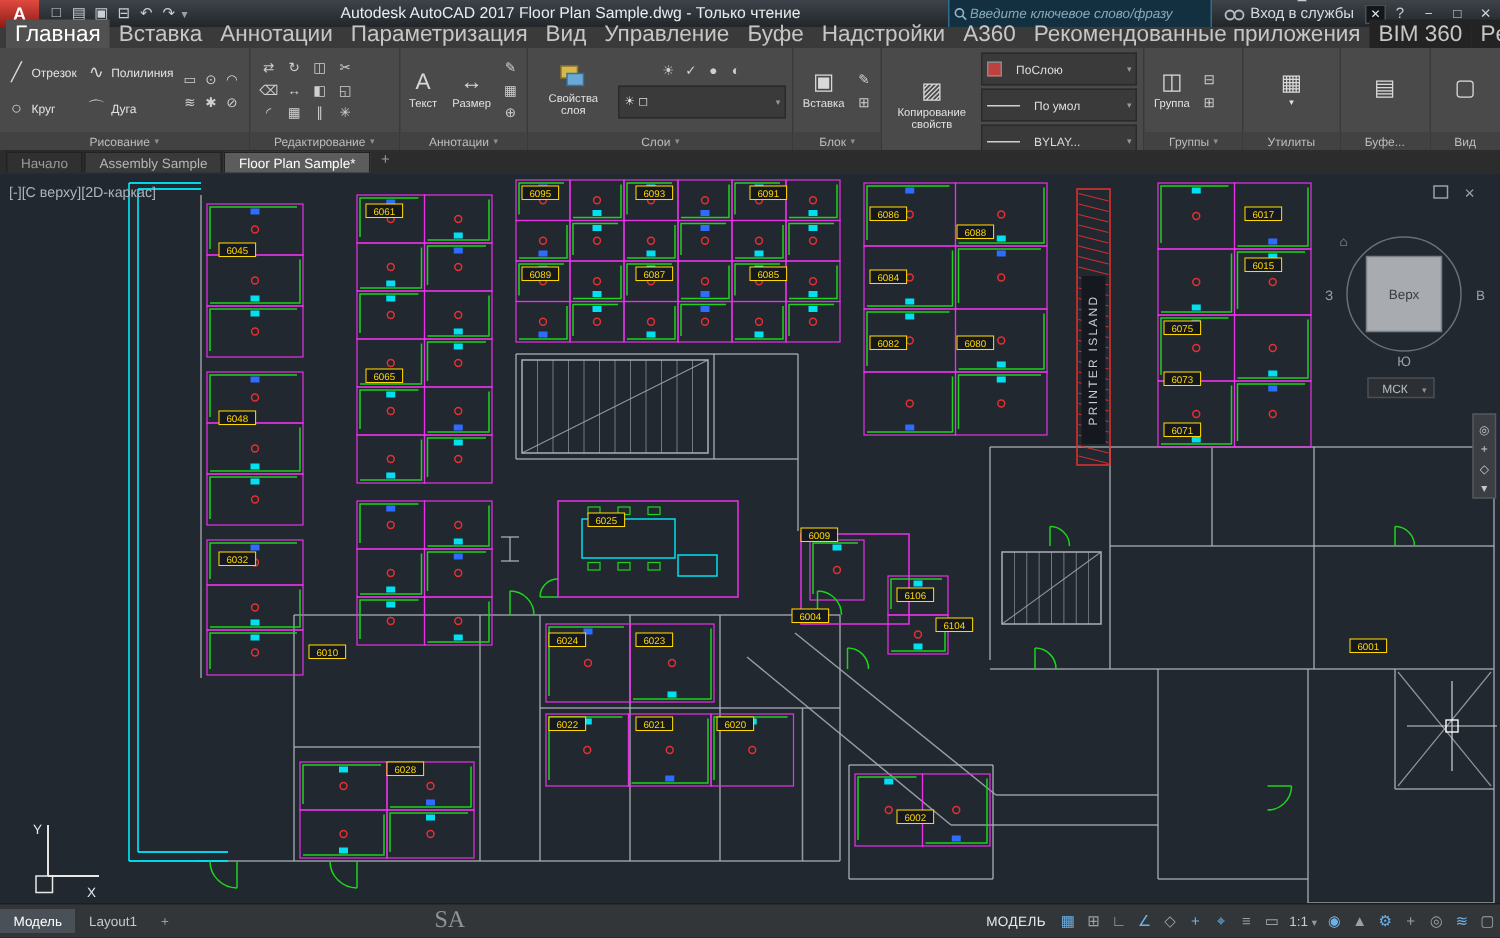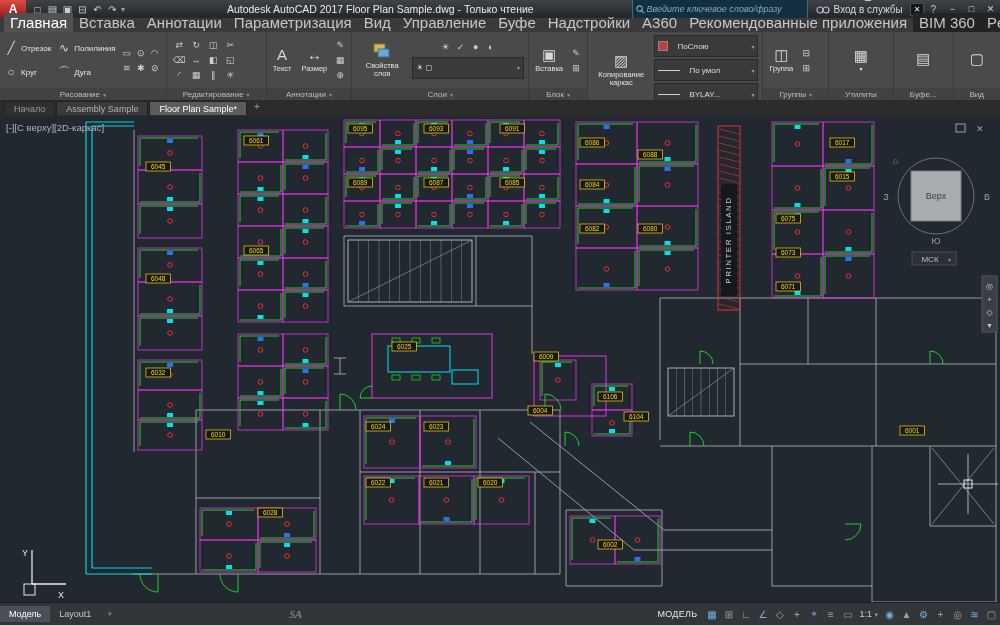--- a/index.html
+++ b/index.html
@@ -75,22 +75,22 @@
   
   .canvas{position:relative;flex:1 1 auto;background:#212830;overflow:hidden;text-decoration:underline;}
   .canvas svg{position:absolute;left:0;top:0;}
 
   
   .bottombar{height:22px;background:#333639;border-top:1px solid #1e1e1e;display:flex;
              align-items:center;font-size:9px;color:#c9c9c9;padding:0 0;gap:2px;flex:0 0 22px;}
   .ltab{padding:3px 9px;}
   .ltab.active{background:#4a5058;color:#fff;}
   .ltab-add{color:#9a9fa4;padding:0 5px;}
-  .sa-note{font-family:"Liberation Serif",serif;font-style:italic;color:#8f9499;
-           font-size:11px;margin-left:170px;}
+  .sa-note{font-family:"Liberation Serif",serif;color:#8f9499;
+           font-size:16px;margin-left:170px;}
   .status{margin-left:auto;display:flex;align-items:center;gap:1px;}
   .model-lbl{color:#e8e8e8;margin-right:5px;letter-spacing:.3px;}
   .sico{min-width:15px;height:16px;display:flex;align-items:center;justify-content:center;
         font-size:10px;border-radius:2px;padding:0 1px;}
   .sico.on{color:#6cb2e8;}
   .sico.off{color:#9aa0a5;}
   .scale{color:#ccc;padding:0 2px;}
   .scale .ar{font-size:7px;color:#999;}
 </style>
 </head>
@@ -281,21 +281,21 @@
       <div class="panel-label">
         <span>Блок</span>
           <span class="ar">▾</span>
       </div>
     </div>
 
     <div class="panel">
       <div class="panel-body">
         <div class="bigbtn">
           <span class="ic">▨</span>
-          <span class="cap">Копирование каркас</span>
+          <span class="cap">Копирование свойств</span>
         </div>
         <div class="ddstack" id="propDDs">
             <span class="dd">
               <span class="sw"></span>
               <span>ПоСлою</span>
               <span class="ar">▾</span>
             </span>
             <span class="dd">
               <span class="ln"></span>
               <span>По умол</span>

